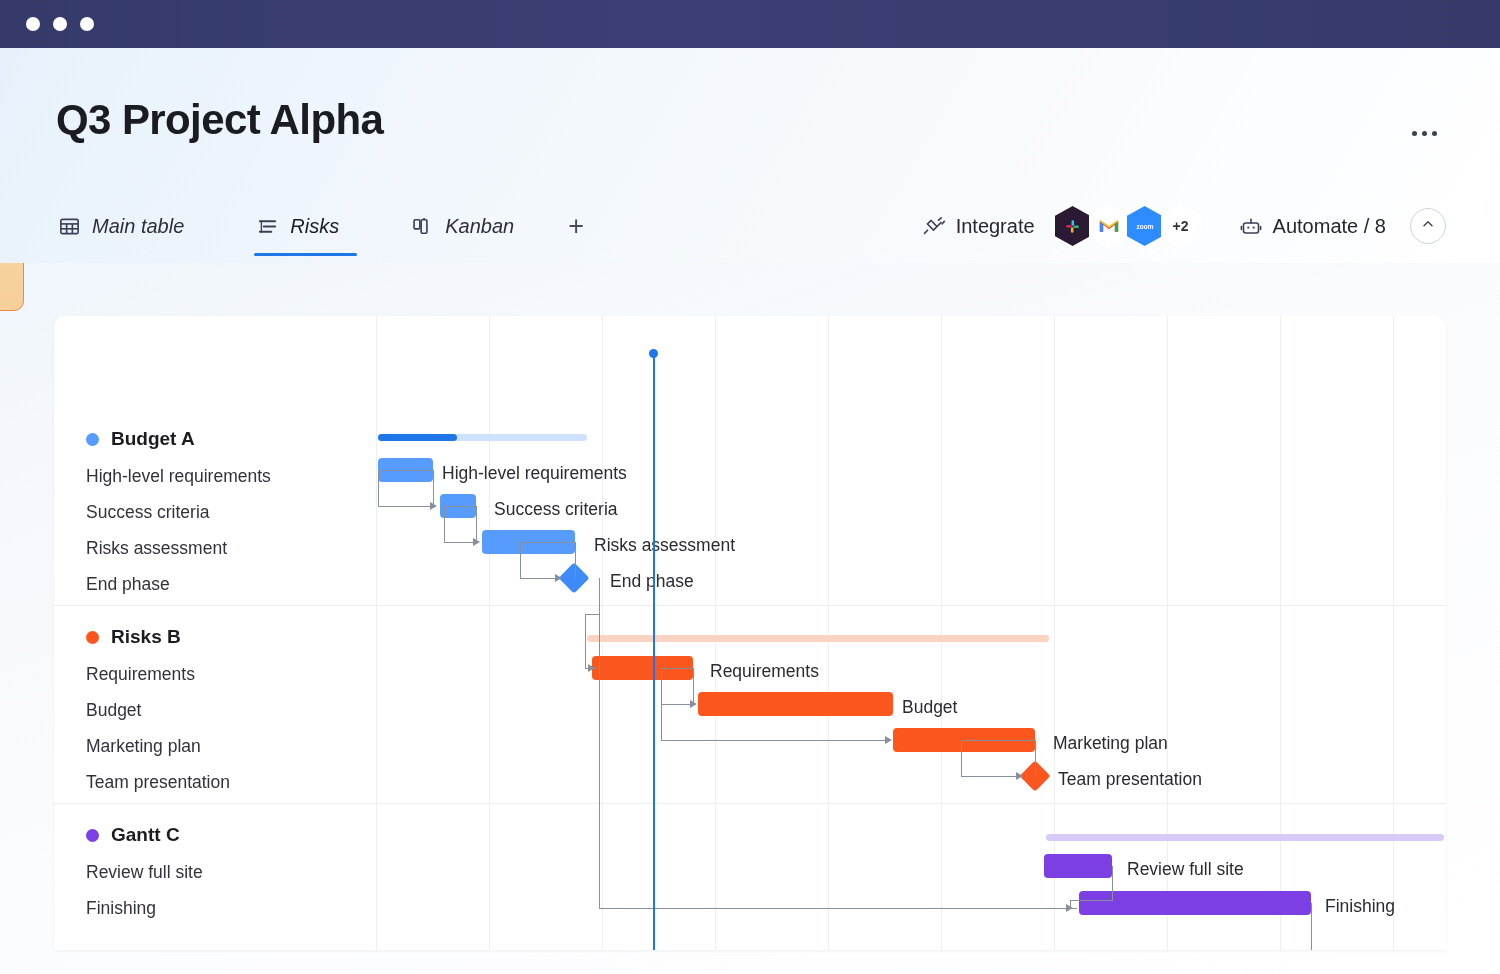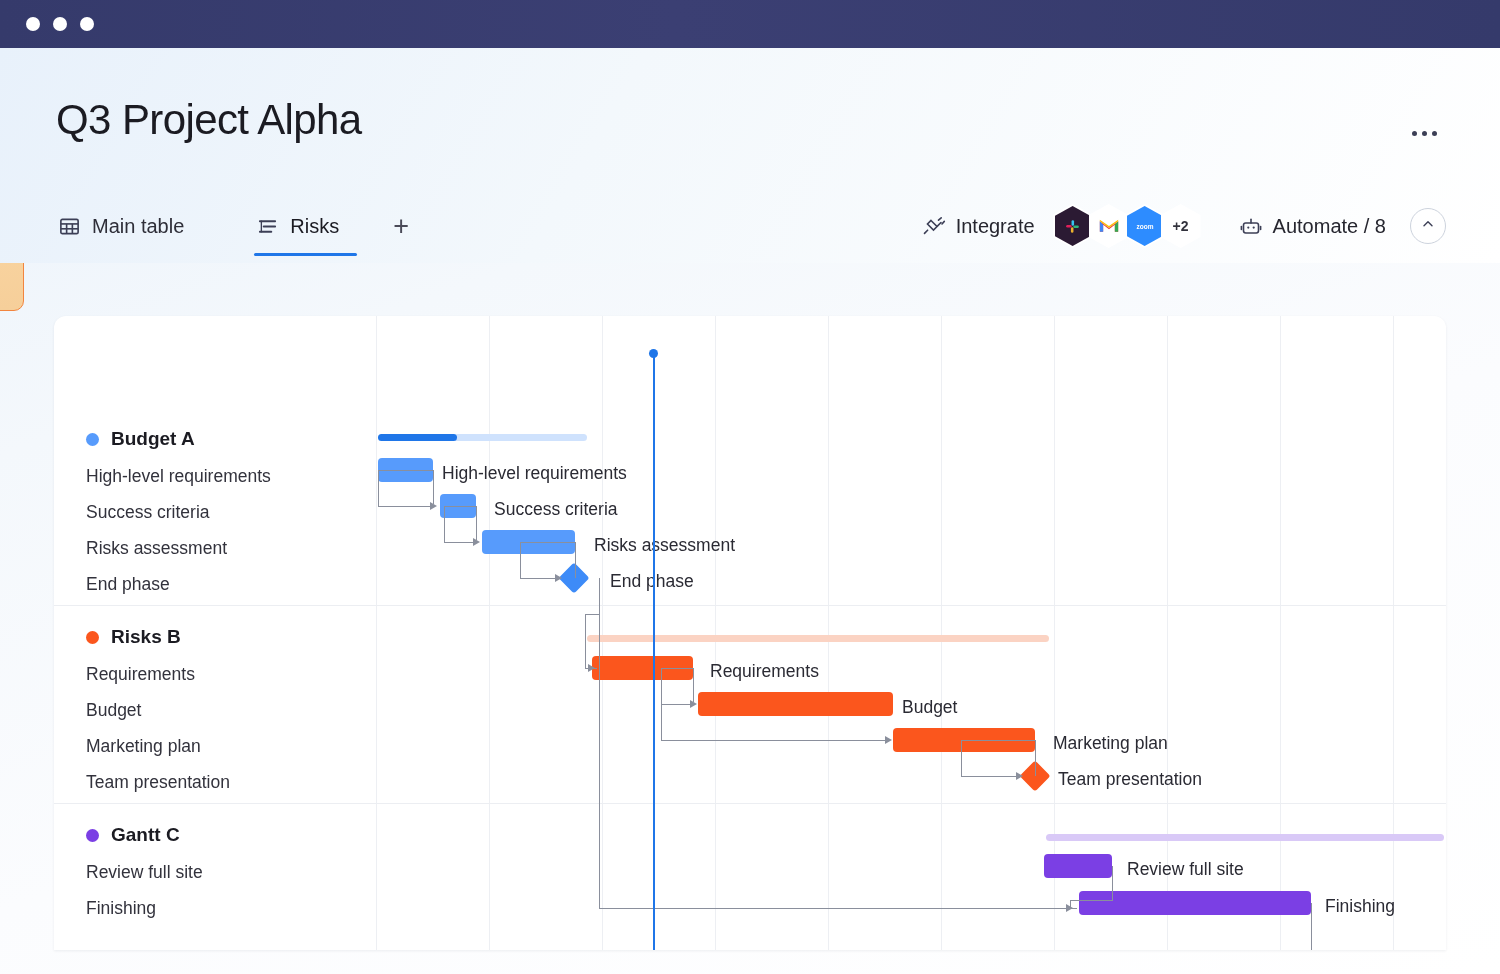--- a/index.html
+++ b/index.html
@@ -34,38 +34,38 @@
   
   .page {
     position: absolute; left: 0; top: 48px; width: 1500px; height: 926px;
   }
   .page-head {
     position: absolute; left: 0; top: 0; width: 1500px; height: 215px;
     background: linear-gradient(120deg,#e8f1fb 0%, #f3f8fc 40%, #ffffff 100%);
   }
   .page-title {
     position: absolute; left: 56px; top: 48px;
-    font-size: 42px; font-weight: 400; color: #1b1b22; letter-spacing: -0.6px;
+    font-size: 42px; font-weight: 700; color: #1b1b22; letter-spacing: -0.6px;
   }
   .kebab {
     position: absolute; right: 54px; top: 70px;
     width: 44px; height: 30px; display: flex; align-items: center;
     justify-content: center; gap: 5px; cursor: pointer;
   }
   .kebab i { width: 5px; height: 5px; border-radius: 50%; background: #3c3f56; display:block; }
 
   
   .tabbar {
     position: absolute; left: 0; top: 152px; width: 1500px; height: 63px;
   }
   .tabs { position: absolute; left: 56px; top: 0; display: flex; align-items: center; }
   .tab {
     display: flex; align-items: center; gap: 11px;
     height: 52px; padding: 0 18px 0 2px; margin-right: 52px;
-    position: relative; cursor: pointer;
+    position: relative; cursor: pointer; font-style: italic;
   }
   .tab .lbl { font-size: 20px; color: #2e2e38; }
   .tab.active .lbl { color: #1b1b22; }
   .tab.active::after {
     content: ""; position: absolute; left: 0; right: 0; bottom: -4px;
     height: 3px; background: #1f76e8; border-radius: 2px;
   }
   .tab-add {
     font-size: 27px; color: #4a4a58; line-height: 1; cursor: pointer;
     margin-left: -28px; padding: 6px 12px; font-weight: 300;
@@ -203,20 +203,30 @@
             <svg width="23" height="23" viewBox="0 0 24 24" fill="none" stroke="#3c3f56" stroke-width="1.9" stroke-linecap="round">
               <line x1="4" y1="6.5" x2="20" y2="6.5"></line>
               <line x1="8" y1="12" x2="20" y2="12"></line>
               <line x1="4" y1="17.5" x2="16" y2="17.5"></line>
               <line x1="5.6" y1="6.5" x2="5.6" y2="17.5" stroke-width="1.4"></line>
             </svg>
           </span>
           <span class="lbl">Risks</span>
         </div>
 
+        <div class="tab">
+          <span class="ticon">
+            <svg width="23" height="23" viewBox="0 0 24 24" fill="none" stroke="#3c3f56" stroke-width="1.7">
+              <rect x="3.2" y="5" width="6" height="9.5" rx="1.2"></rect>
+              <rect x="10.6" y="5" width="6" height="14" rx="1.2"></rect>
+              <line x1="13.6" y1="3" x2="13.6" y2="5"></line>
+            </svg>
+          </span>
+          <span class="lbl">Kanban</span>
+        </div>
 
         <div class="tab-add">+</div>
       </div>
 
       <div class="tools">
         <div class="tool">
           <span class="ticon">
             <svg width="24" height="24" viewBox="0 0 24 24" fill="none" stroke="#3c3f56" stroke-width="1.6" stroke-linecap="round">
               <path d="M9 5.5 L15 11.5 L11.5 15 L5.5 9 Z"></path>
               <line x1="15.4" y1="11.1" x2="19" y2="7.5"></line>

